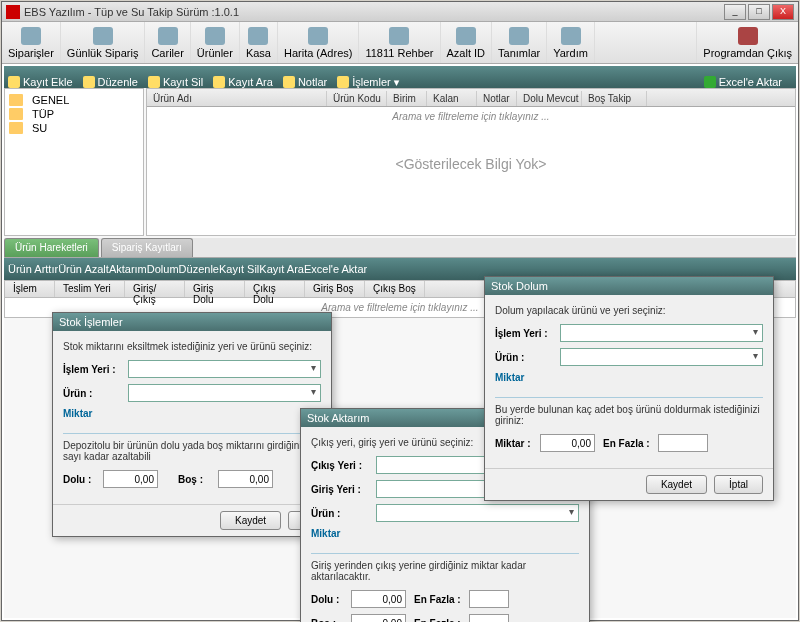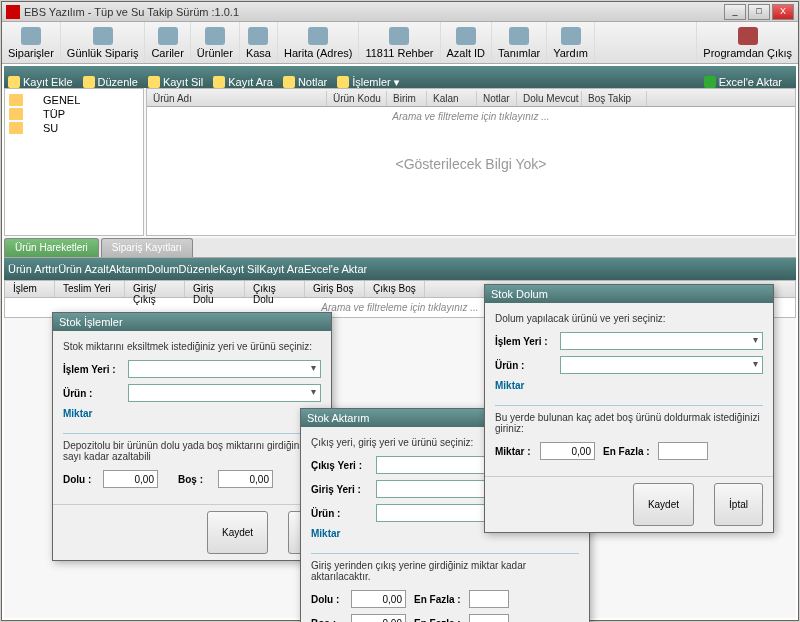--- a/index.html
+++ b/index.html
@@ -16,21 +16,21 @@
 .tbitem .ic { width: 20px; height: 18px; background: #8ab; border-radius: 3px; margin-bottom: 2px; }
 .tbitem.last { margin-left: auto; border-left: 1px solid #ddd; border-right: none; }
 .content { position: absolute; top: 64px; left: 2px; right: 2px; bottom: 2px; background: #f7f7f7; }
 .subtoolbar { background: linear-gradient(#5a8a8a,#3a6060); height: 22px; display: flex; align-items: center; padding: 0 4px; color: #fff; }
 .subtoolbar .sbtn { display: flex; align-items: center; gap: 3px; margin-right: 10px; cursor: pointer; margin-top: 10px; }
 .subtoolbar .sbtn .sic { width: 12px; height: 12px; background: #fd6; border-radius: 2px; }
 .subtoolbar .excel { margin-left: auto; }
 .subtoolbar .excel .sic { background: #3a3; }
 .mainrow { display: flex; height: 148px; }
 .tree { width: 140px; background: #fff; border: 1px solid #bbb; padding: 4px; }
-.tree .titem { display: flex; align-items: center; gap: 20px; padding: 1px 0; cursor: pointer; }
+.tree .titem { display: flex; align-items: center; gap: 9px; padding: 1px 0; cursor: pointer; }
 .tree .titem .fic { width: 14px; height: 12px; background: #fc6; border-radius: 1px; }
 .grid { flex: 1; background: #fff; border: 1px solid #bbb; margin-left: 2px; position: relative; }
 .ghead { display: flex; background: linear-gradient(#f0f0f0,#ddd); height: 18px; border-bottom: 1px solid #aaa; align-items: flex-end; }
 .ghead div { padding: 2px 6px; border-right: 1px solid #ccc; font-size: 10px; color: #333; white-space: nowrap; }
 .gfilter { text-align: center; padding: 4px; color: #888; font-size: 10px; font-style: italic; }
 .gempty { text-align: center; padding: 30px; color: #999; font-size: 14px; }
 .tabs { display: flex; height: 20px; background: #e8e8e8; border-bottom: 1px solid #aaa; margin-top: 2px; }
 .tab { padding: 3px 10px; background: linear-gradient(#d0d0d0,#b8b8b8); border: 1px solid #888; border-bottom: none; margin-right: 2px; cursor: pointer; font-size: 10px; color: #fff; border-radius: 3px 3px 0 0; }
 .tab.active { background: linear-gradient(#7abf7a,#5a9f5a); }
 .subtoolbar2 { background: linear-gradient(#5a8a8a,#3a6060); height: 22px; display: flex; align-items: center; padding: 0 4px; color: #fff; }
@@ -39,21 +39,21 @@
 .dialog { position: absolute; background: #f0f0f0; border: 1px solid #666; box-shadow: 2px 2px 8px rgba(0,0,0,0.3); }
 .dialog .dtitle { background: linear-gradient(#6a9a9a,#4a7070); color: #fff; padding: 3px 6px; font-size: 11px; }
 .dialog .dbody { padding: 10px; }
 .dialog .dtext { color: #333; margin-bottom: 8px; font-size: 10px; }
 .dialog .drow { display: flex; align-items: center; margin-bottom: 6px; }
 .dialog .dlbl { width: 65px; font-weight: bold; font-size: 10px; }
 .dialog .dinp { flex: 1; height: 18px; border: 1px solid #7a9; background: #fff; padding: 0 3px; font-size: 10px; }
 .dialog .dsection { color: #069; font-weight: bold; font-size: 10px; border-bottom: 1px solid #acd; margin: 6px 0; padding-bottom: 14px; }
 .dialog .dnum { width: 55px; height: 18px; border: 1px solid #999; text-align: right; padding: 0 3px; font-size: 10px; }
 .dialog .dbtns { text-align: right; padding: 6px 10px; border-top: 1px solid #ccc; }
-.dialog .dbtn { padding: 15px 14px; background: linear-gradient(#f8f8f8,#ddd); border: 1px solid #888; margin-left: 17px; cursor: pointer; font-size: 10px; border-radius: 3px; }
+.dialog .dbtn { padding: 3px 14px; background: linear-gradient(#f8f8f8,#ddd); border: 1px solid #888; margin-left: 4px; cursor: pointer; font-size: 10px; border-radius: 3px; }
 .combo { position: relative; }
 .combo::after { content: "▾"; position: absolute; right: 4px; top: 1px; color: #555; pointer-events: none; }
 </style>
 </head>
 <body>
 
 <div class="window">
   <div class="titlebar">
     <div class="icon"></div>
     <div class="title">EBS Yazılım - Tüp ve Su Takip Sürüm :1.0.1</div>
@@ -257,21 +257,21 @@
     <div class="drow">
       <span class="dlbl" style="width:40px">Boş :</span>
       <input class="dnum" value="0,00" style="">
       <span class="dlbl" style="width:55px;margin-left:8px">En Fazla :</span>
       <input class="dnum" style="width: 40px;">
     </div>
   </div>
 
 </div>
 
-<div class="dialog" style="left:484px;top:284px;width:290px">
+<div class="dialog" style="left:484px;top:276px;width:290px">
   <div class="dtitle">Stok Dolum</div>
   <div class="dbody">
     <div class="dtext">Dolum yapılacak ürünü ve yeri seçiniz:</div>
     <div class="drow">
         <span class="dlbl">İşlem Yeri :</span>
         <div class="dinp combo"></div>
       </div>
     <div class="drow">
         <span class="dlbl">Ürün :</span>
         <div class="dinp combo"></div>

